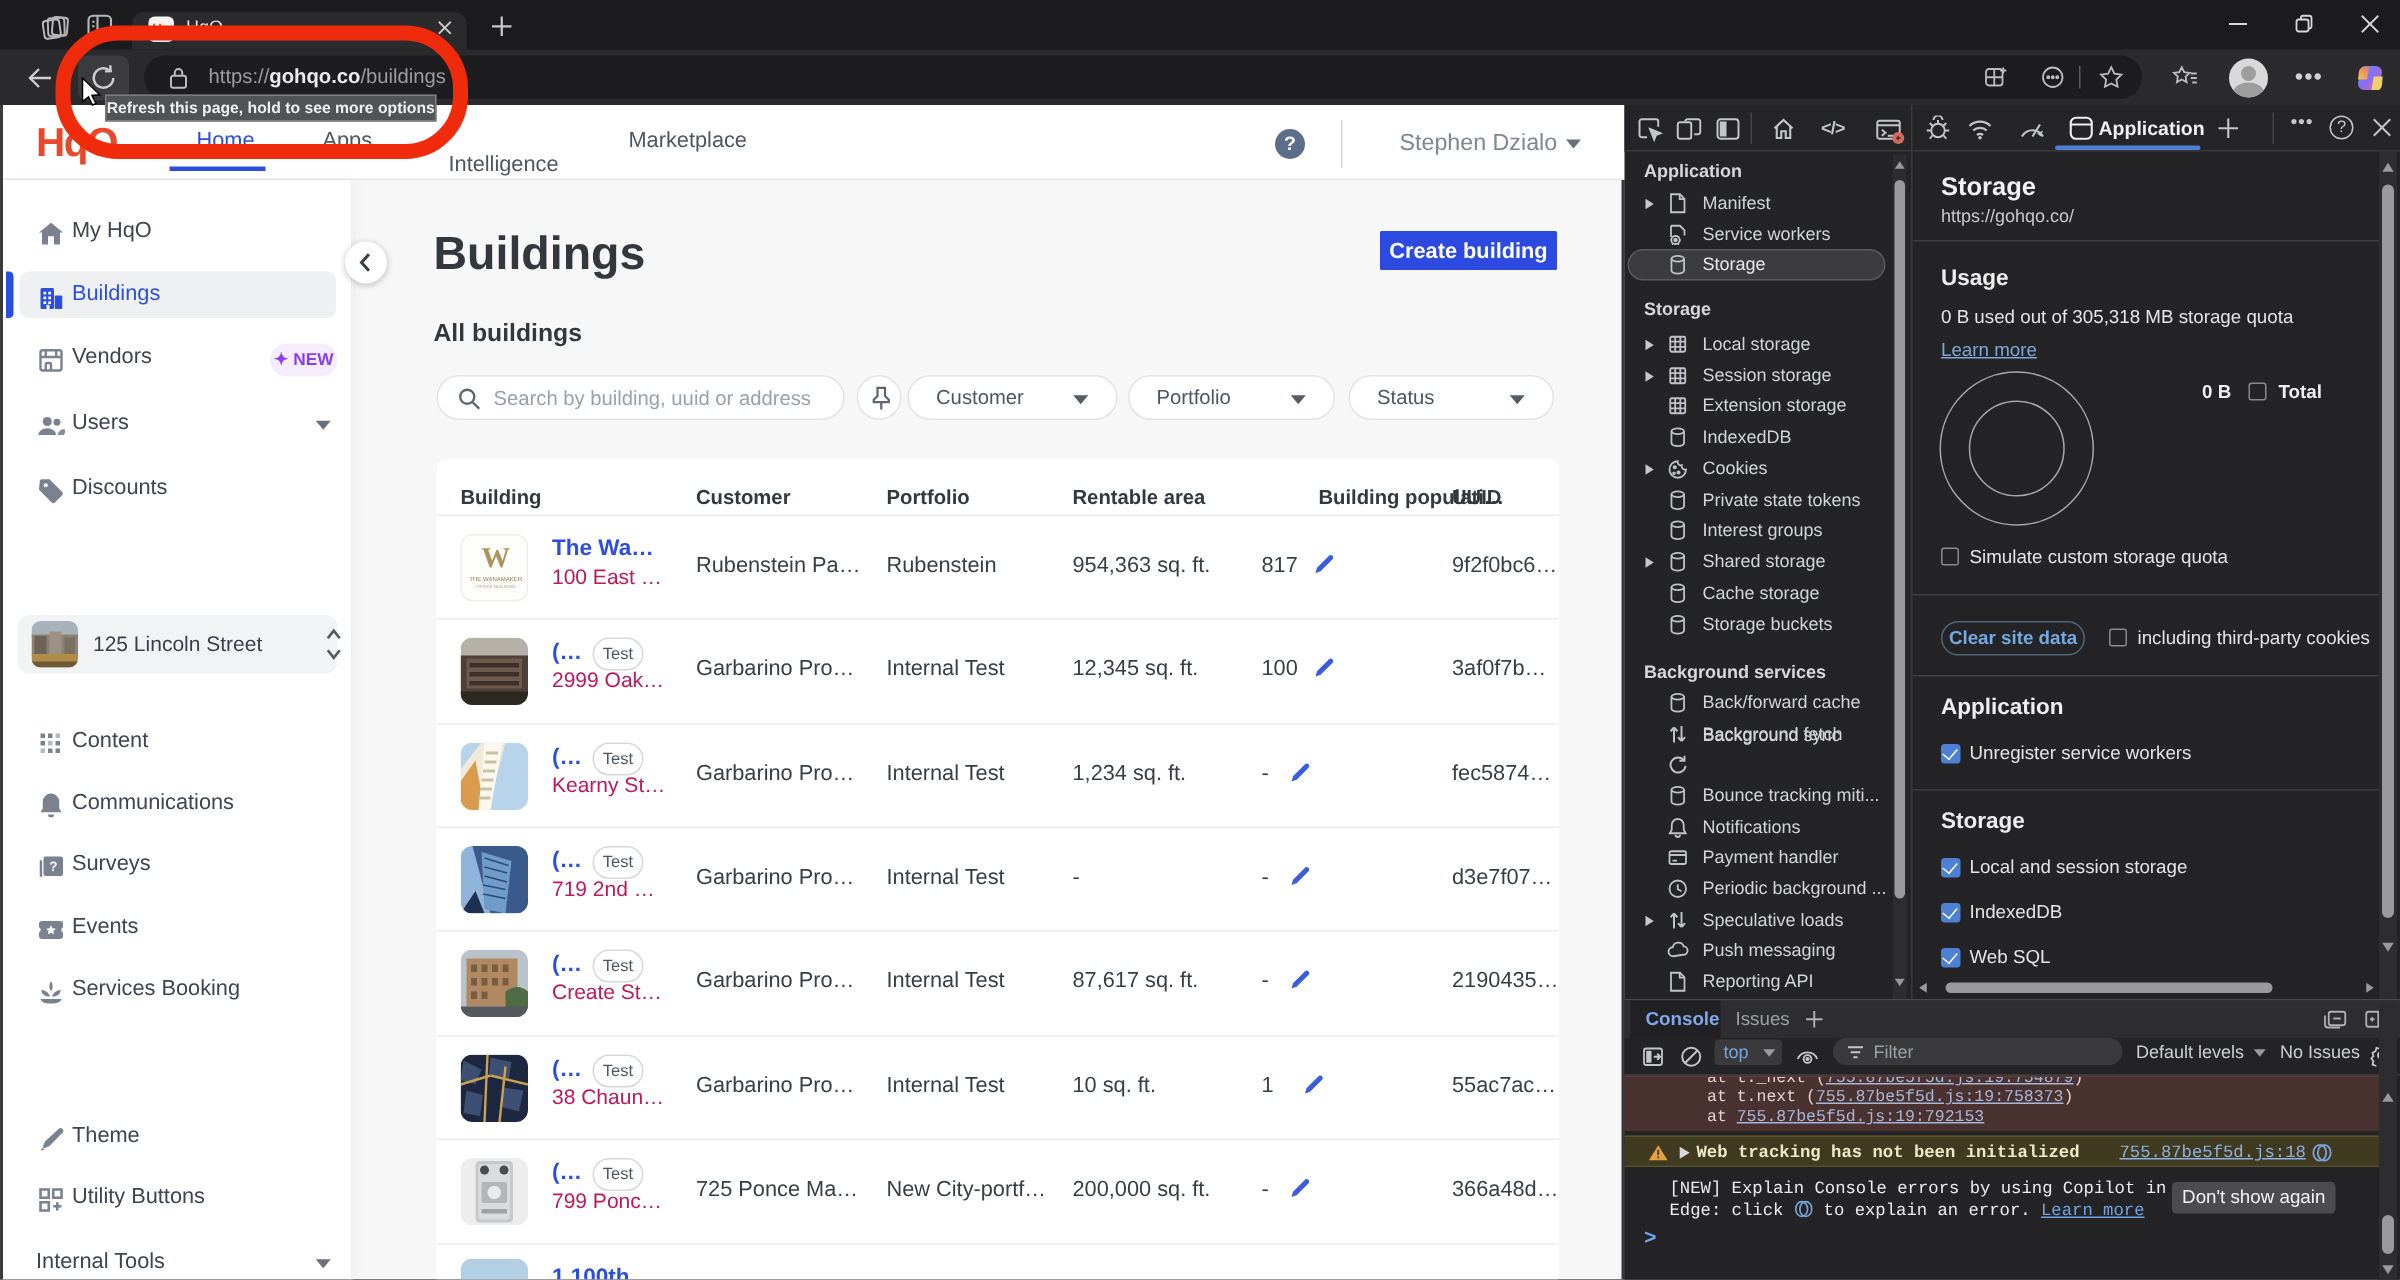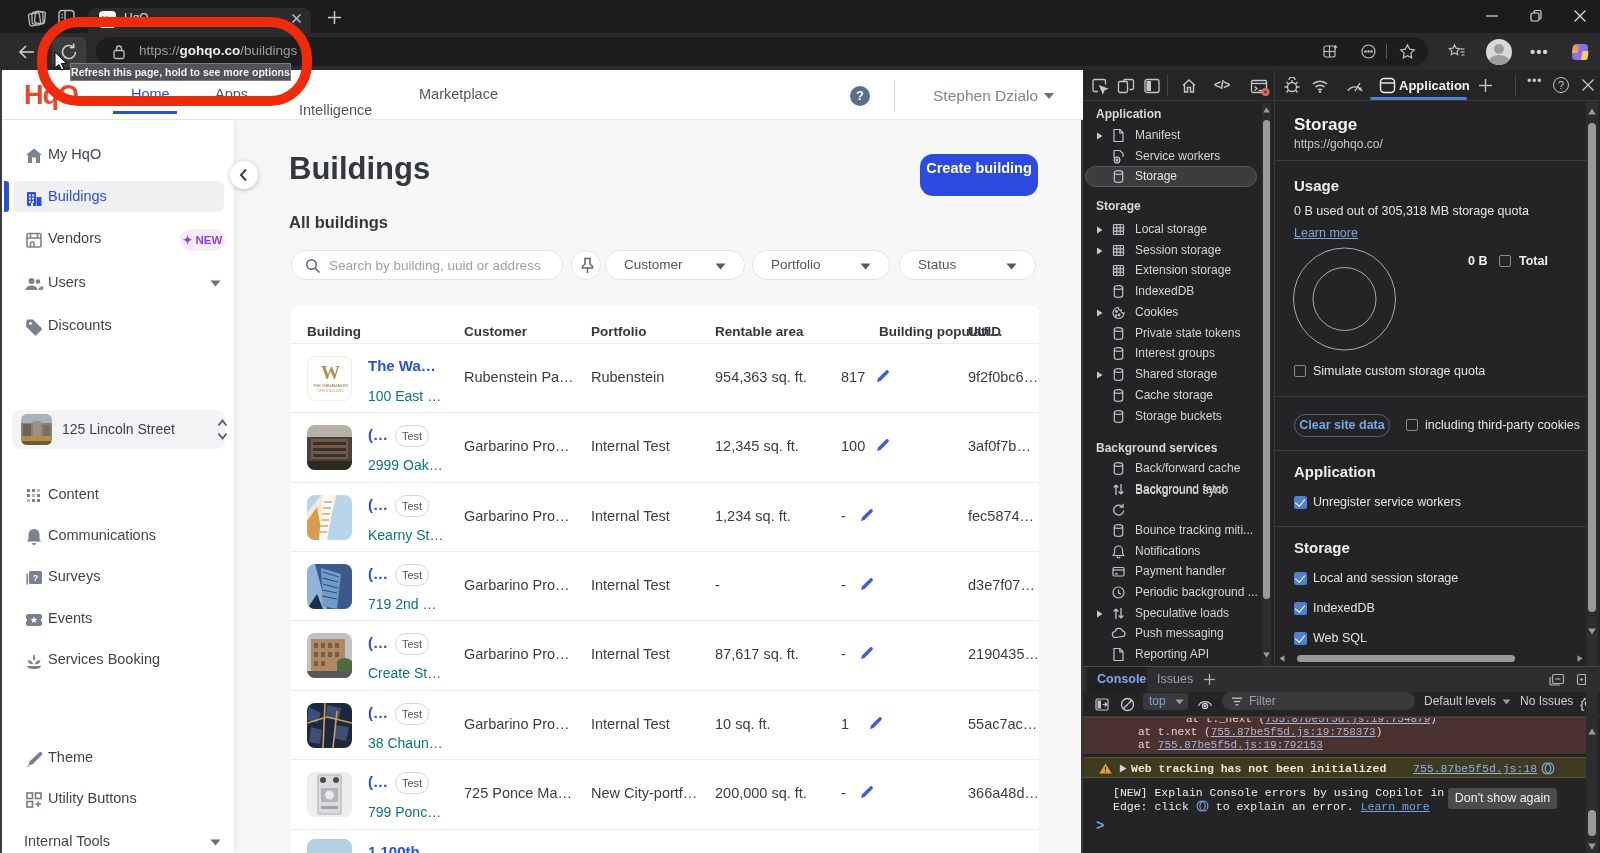--- a/index.html
+++ b/index.html
@@ -28,21 +28,21 @@
 #dcontent{position:absolute;top:0;left:0;width:517px;height:596px;}
 #console{position:absolute;top:596px;left:0;width:517px;height:187px;background:#242426;border-top:1px solid #4a4a4c;}
 .mono{font-family:"Liberation Mono",monospace;}
 
 #redbox{position:absolute;left:37px;top:17px;width:275px;height:89px;border:10px solid #f02b0c;border-radius:42px;z-index:60;}
 #tooltip{position:absolute;left:70px;top:63px;width:221px;height:18px;background:#515457;border:1px solid #7a7c7f;color:#f0f0f0;font-size:10.5px;font-weight:bold;line-height:16px;text-align:center;z-index:55;white-space:nowrap;}
 .filterpill{top:180px;height:30px;background:#fff;border:1px solid #e3e4e6;border-radius:15px;font-size:13.5px;color:#4f5660;padding-left:18px;line-height:28px;}
 .trow{position:absolute;left:0;width:748px;height:69px;border-top:1px solid #ebecee;}
 .thumb{position:absolute;left:16px;top:12px;width:45px;height:45px;border-radius:8px;overflow:hidden;}
 .bname{position:absolute;left:77px;top:13px;font-size:15px;font-weight:bold;color:#2b4fdd;}
-.baddr{position:absolute;left:77px;top:44px;font-size:14px;color:#0f766e;}
+.baddr{position:absolute;left:77px;top:32px;font-size:14px;color:#be185d;}
 .chip{position:absolute;left:104px;top:12px;width:34px;height:22px;border:1px solid #d7d8da;border-radius:12px;font-size:11px;color:#4f5660;text-align:center;line-height:21px;background:#fff;}
 .ccust{position:absolute;left:173px;top:25px;font-size:14.5px;color:#383e45;}
 .cport{position:absolute;left:300px;top:25px;font-size:14.5px;color:#383e45;}
 .carea{position:absolute;left:424px;top:25px;font-size:14.5px;color:#383e45;}
 .cpop{position:absolute;left:550px;top:25px;font-size:14.5px;color:#383e45;}
 .cuuid{position:absolute;left:677px;top:25px;font-size:14.5px;color:#383e45;}
 .pencil{position:absolute;top:24px;}
 .cbx{position:absolute;width:13px;height:13px;background:#4e80d4;border-radius:2.5px;}
 .clnk{color:#a8b6d8;text-decoration:underline;}
 .cbx:after{content:"";position:absolute;left:3px;top:1px;width:5px;height:8px;border:solid #fff;border-width:0 1.8px 1.8px 0;transform:rotate(40deg);}
@@ -352,21 +352,21 @@
         </svg>
     </div>
 
     <div class="abs" style="left:228px;top:91px;width:28px;height:28px;border-radius:50%;background:#fff;box-shadow:0 1px 5px rgba(0,0,0,0.25);z-index:5;">
       <svg class="abs" style="left:9px;top:7px" width="9" height="14" viewBox="0 0 9 14">
           <polyline points="7,1.5 2,7 7,12.5" stroke="#3a3f46" stroke-width="2" fill="none"></polyline>
         </svg>
     </div>
     <div id="main">
       <div class="abs" style="left:287px;top:81px;font-size:31px;font-weight:700;color:#33383e;">Buildings</div>
-      <div class="abs" style="left:918px;top:84px;width:118px;height:42px;background:#2c4ae0;border-radius:13px;color:#fff;font-size:14.5px;font-weight:bold;text-align:center;line-height:29px;">Create building</div>
+      <div class="abs" style="left:918px;top:84px;width:118px;height:26px;background:#2c4ae0;border-radius:1px;color:#fff;font-size:14.5px;font-weight:bold;text-align:center;line-height:29px;">Create building</div>
       <div class="abs" style="left:287px;top:143px;font-size:16.5px;font-weight:bold;color:#33383e;">All buildings</div>
 
       <div class="abs" style="left:289px;top:180px;width:272px;height:30px;background:#fff;border:1px solid #e3e4e6;border-radius:15px;">
         <svg class="abs" style="left:13px;top:7px" width="16" height="16" viewBox="0 0 16 16">
             <g stroke="#5f6670" stroke-width="1.6" fill="none">
               <circle cx="6.5" cy="6.5" r="4.7"></circle>
               <line x1="10.2" y1="10.2" x2="14.5" y2="14.5"></line>
             </g>
           </svg>
         <div class="abs" style="left:37px;top:7px;font-size:13.5px;color:#9aa1ab;">Search by building, uuid or address</div>
@@ -984,21 +984,21 @@
         </svg>
       <div class="abs" style="left:437px;top:27px;font-size:12px;color:#cdcfd1;">No Issues</div>
       <svg class="abs" style="left:497px;top:29px" width="15" height="15" viewBox="0 0 15 15">
           <g stroke="#c4c6c8" stroke-width="1.2" fill="none">
             <circle cx="7.5" cy="7.5" r="2.2"></circle>
             <path d="M7.5 1.2 l1 2 2.2-.6 .6 2.2 2 1 -.6 2.2 1.4 1.7 -1.4 1.7 .6 2.2 -2 1 -.6 2.2 -2.2 -.6 -1 2 -1 -2 -2.2 .6 -.6 -2.2 -2 -1 .6 -2.2 -1.4 -1.7 1.4 -1.7 -.6 -2.2 2 -1 .6 -2.2 2.2 .6z"></path>
           </g>
         </svg>
 
       <div class="abs mono" style="left:0;top:50px;width:504px;height:37px;background:#4a3231;border-top:1px solid #5c3e3c;overflow:hidden;color:#e6d2d2;font-size:11px;">
-        <div class="abs" style="left:55px;top:-5px;margin-left:48px;">at t._next (<span class="clnk">755.87be5f5d.js:19:754879</span>)</div>
+        <div class="abs" style="left:55px;top:-5px;">at t._next (<span class="clnk">755.87be5f5d.js:19:754879</span>)</div>
         <div class="abs" style="left:55px;top:8px;">at t.next (<span class="clnk">755.87be5f5d.js:19:758373</span>)</div>
         <div class="abs" style="left:55px;top:21px;">at <span class="clnk">755.87be5f5d.js:19:792153</span></div>
       </div>
 
       <div class="abs" style="left:0;top:90px;width:504px;height:21px;background:#3f3a20;border-top:1px solid #55502e;border-bottom:1px solid #55502e;">
         <svg class="abs" style="left:16px;top:5px" width="13" height="11" viewBox="0 0 13 11">
             <path d="M6.5 0.5 L12.7 10.5 H0.3z" fill="#e5a13d"></path>
             <rect x="5.9" y="3.5" width="1.2" height="3.6" fill="#3f3a20"></rect>
             <rect x="5.9" y="8" width="1.2" height="1.2" fill="#3f3a20"></rect>
           </svg>

